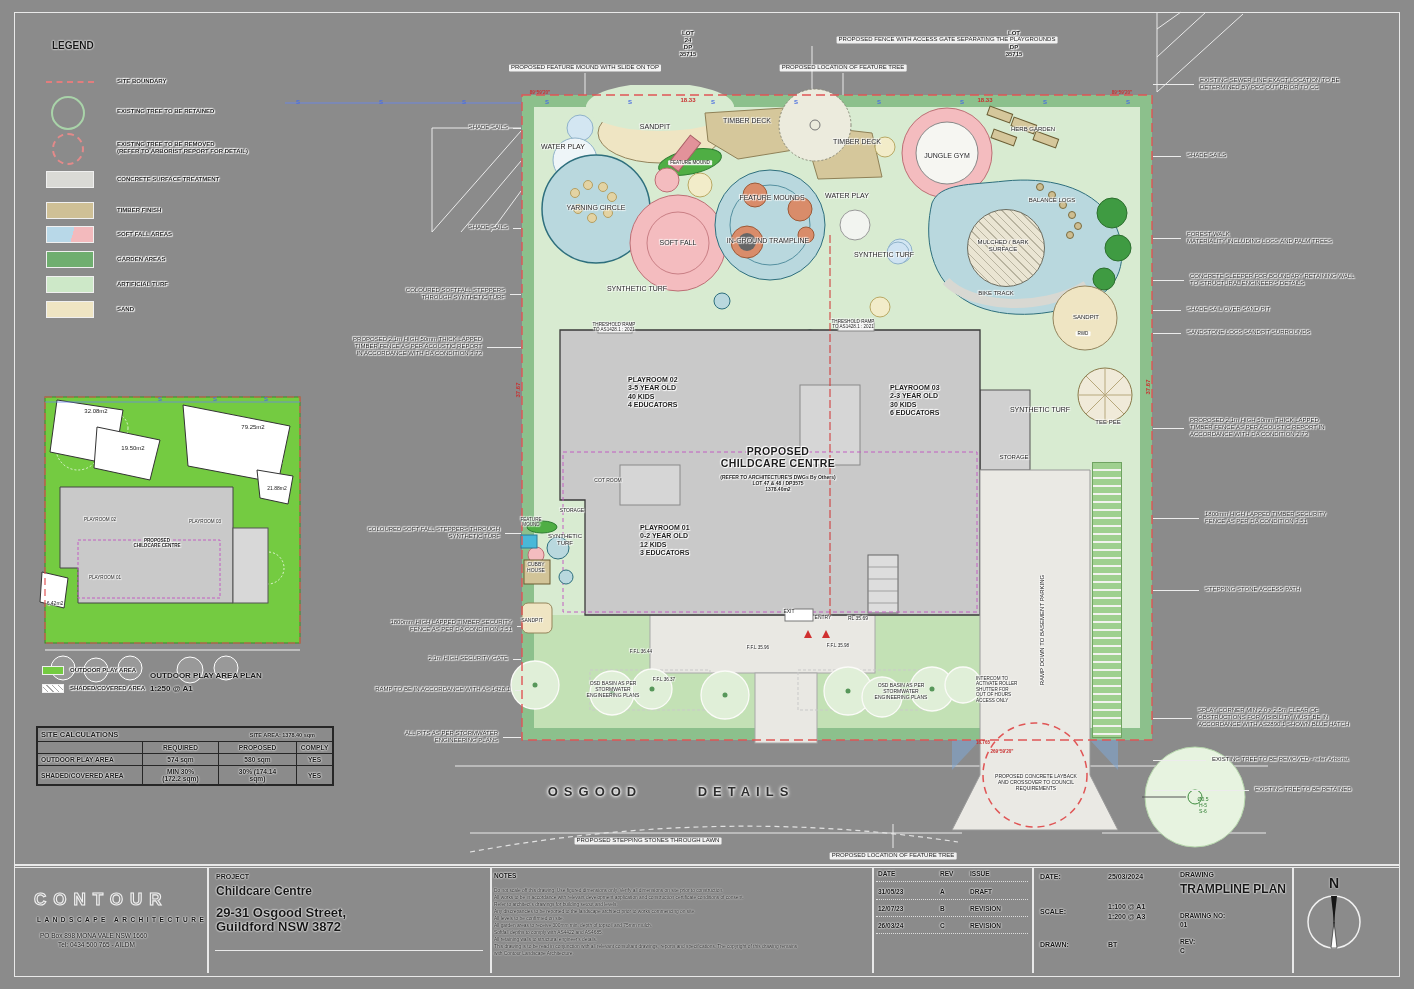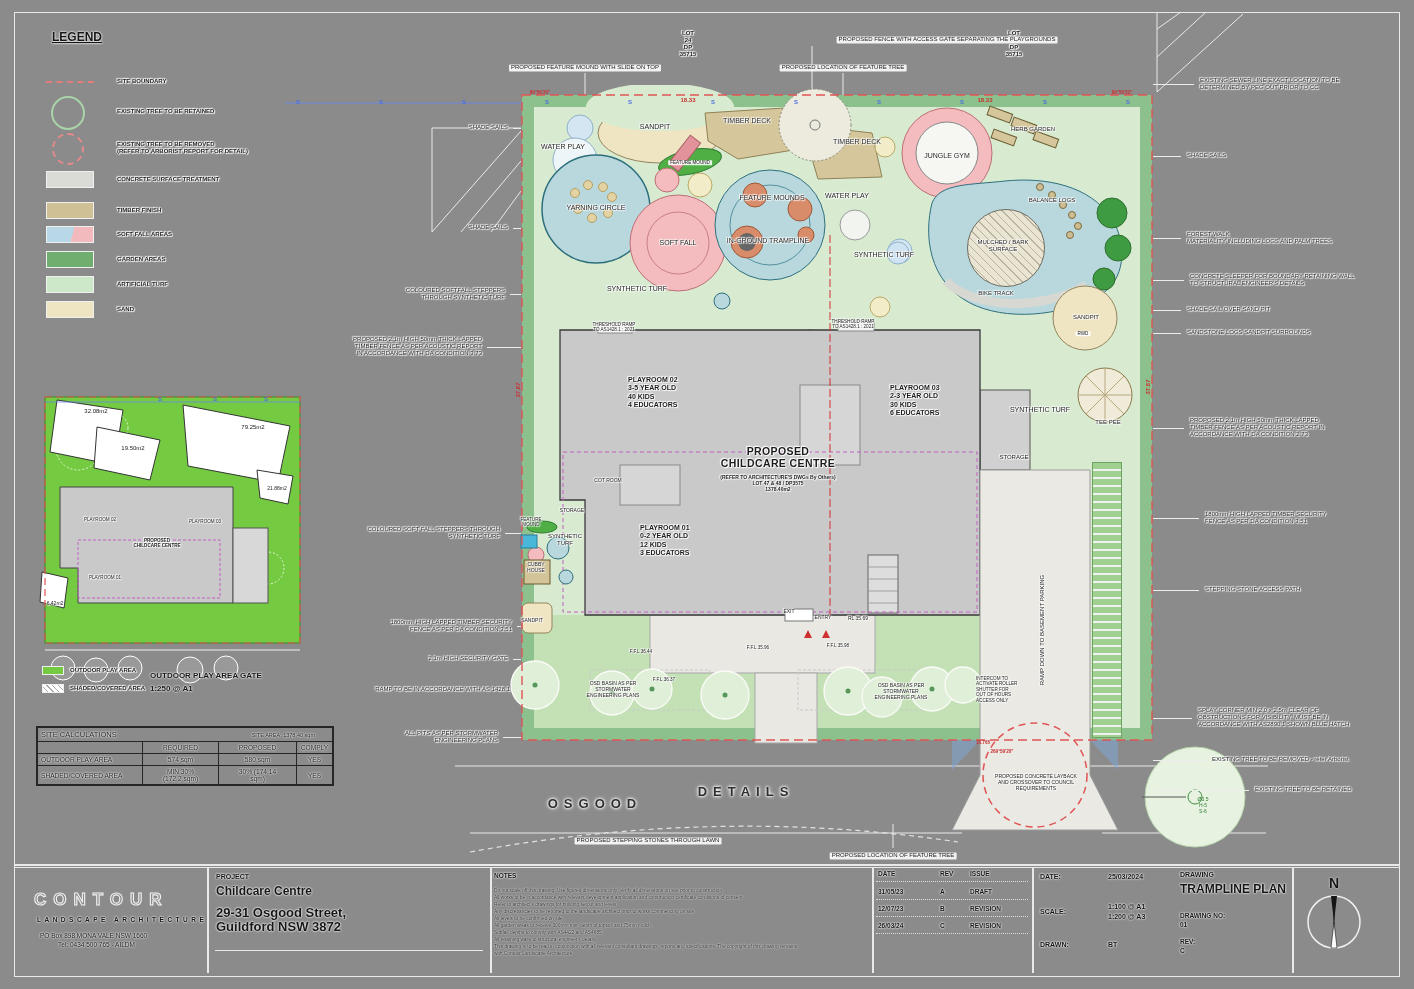--- a/index.html
+++ b/index.html
@@ -28,21 +28,21 @@
   .sw{position:absolute;width:48px;height:17px;border:1px solid #f0f0f0;box-sizing:border-box}
   .sw-line{position:absolute;width:48px;height:0;border-top:2.5px dashed #e37d7d}
   .sw-tree{position:absolute;width:30px;height:30px;border-radius:50%;border:2px solid #a9d3a9}
   .sw-treerem{position:absolute;width:28px;height:28px;border-radius:50%;border:2px dashed #e38a8a}
   
   #sitecalc{position:absolute;left:36px;top:726px;width:298px;background:rgba(140,140,140,.2);
             border:2px solid #262626;box-sizing:border-box}
   .sc-row{display:flex;border-top:1.5px solid #262626}
   .sc-row:first-child{border-top:none}
   .sc-cell{border-left:1.5px solid #262626;box-sizing:border-box;display:flex;align-items:center;
-           justify-content:center;font-size:6.6px;font-weight:normal;color:#1d1d1d;
+           justify-content:center;font-size:6.6px;font-weight:bold;color:#1d1d1d;
            text-shadow:0 0 2px #fff,0 0 2px #fff;padding:2px 17px;text-align:center}
   .sc-cell:first-child{border-left:none;justify-content:flex-start;padding-left:3px;text-align:left}
   
   .tb-lab{position:absolute;font-size:7px;font-weight:bold;color:#161616;
           text-shadow:0 0 2px #fff,0 0 2px #fff;white-space:pre-line}
   .tb-big{font-size:12px}
   .tb-med{font-size:13px}
   .tb-reg{font-weight:normal}
   #logo-name{font-size:17px;letter-spacing:7px;font-weight:bold;color:#8b8b8b;
              -webkit-text-stroke:1.1px #f0f0f0;text-shadow:none}
@@ -233,24 +233,24 @@
         <circle cx="58" cy="282" r="12"></circle>
         <circle cx="92" cy="280" r="12"></circle>
       <circle cx="152" cy="282" r="13"></circle>
         <circle cx="188" cy="280" r="12"></circle>
     </g>
     <rect x="7" y="9" width="255" height="246" fill="none" stroke="#e05555" stroke-width="1.2" stroke-dasharray="7,4"></rect>
     <line x1="7" y1="14" x2="262" y2="14" stroke="#6a86e8" stroke-width="0.8"></line>
   </svg>
 
   <div id="inset-legend"></div>
-  <div class="tb-lab" style="left:150px;top:671px;font-size:8px">OUTDOOR PLAY AREA GATE</div>
+  <div class="tb-lab" style="left:150px;top:671px;font-size:8px">OUTDOOR PLAY AREA PLAN</div>
   <div class="tb-lab" style="left:150px;top:684px;font-size:8px">1:250 @ A1</div>
 
-  <div class="tb-lab" style="left:52px;top:30px;font-size:12px;text-decoration:underline">LEGEND</div>
+  <div class="tb-lab" style="left:52px;top:40px;font-size:10px;">LEGEND</div>
 
   <div id="sitecalc">
       <div class="sc-row">
         <div class="sc-cell" style="width: 180px; font-size: 7.5px;">SITE CALCULATIONS</div>
         <div class="sc-cell" style="width: 114px; border-left: none; justify-content: flex-end; font-size: 5.5px;">SITE AREA: 1378.40 sqm</div>
       </div>
       <div class="sc-row">
         <div class="sc-cell" style="width: 104px;"></div>
         <div class="sc-cell" style="width: 76px;">REQUIRED</div>
         <div class="sc-cell" style="width: 78px;">PROPOSED</div>
@@ -394,21 +394,21 @@
 TO AS1428.1 : 2021</div>
     <div class="lbl micro4 al" style="left: 976px; top: 690px;">INTERCOM TO
 ACTIVATE ROLLER
 SHUTTER FOR
 OUT OF HOURS
 ACCESS ONLY</div>
     <div class="lbl tiny vert" style="left: 1043px; top: 630px;">RAMP DOWN TO BASEMENT PARKING</div>
     <div class="lbl micro" style="left: 1036px; top: 783px;">PROPOSED CONCRETE LAYBACK
 AND CROSSOVER TO COUNCIL
 REQUIREMENTS</div>
-    <div class="lbl street" style="left: 595px; top: 792px; margin-top: 12px;">OSGOOD</div>
+    <div class="lbl street" style="left: 595px; top: 792px;">OSGOOD</div>
     <div class="lbl street" style="left: 746px; top: 792px;">DETAILS</div>
     <div class="lbl micro green" style="left: 1203px; top: 806px;">Ø0.5
 H-5
 S-6</div>
     <div class="lbl tiny red" style="left: 688px; top: 101px;">18.33</div>
     <div class="lbl tiny red" style="left: 985px; top: 101px;">18.33</div>
     <div class="lbl micro4 red" style="left: 540px; top: 93px;">89°59'20"</div>
     <div class="lbl micro4 red" style="left: 1122px; top: 93px;">89°59'20"</div>
     <div class="lbl tiny red vert" style="left: 519px; top: 390px;">37.67</div>
     <div class="lbl tiny red vert" style="left: 1149px; top: 387px;">37.67</div>

